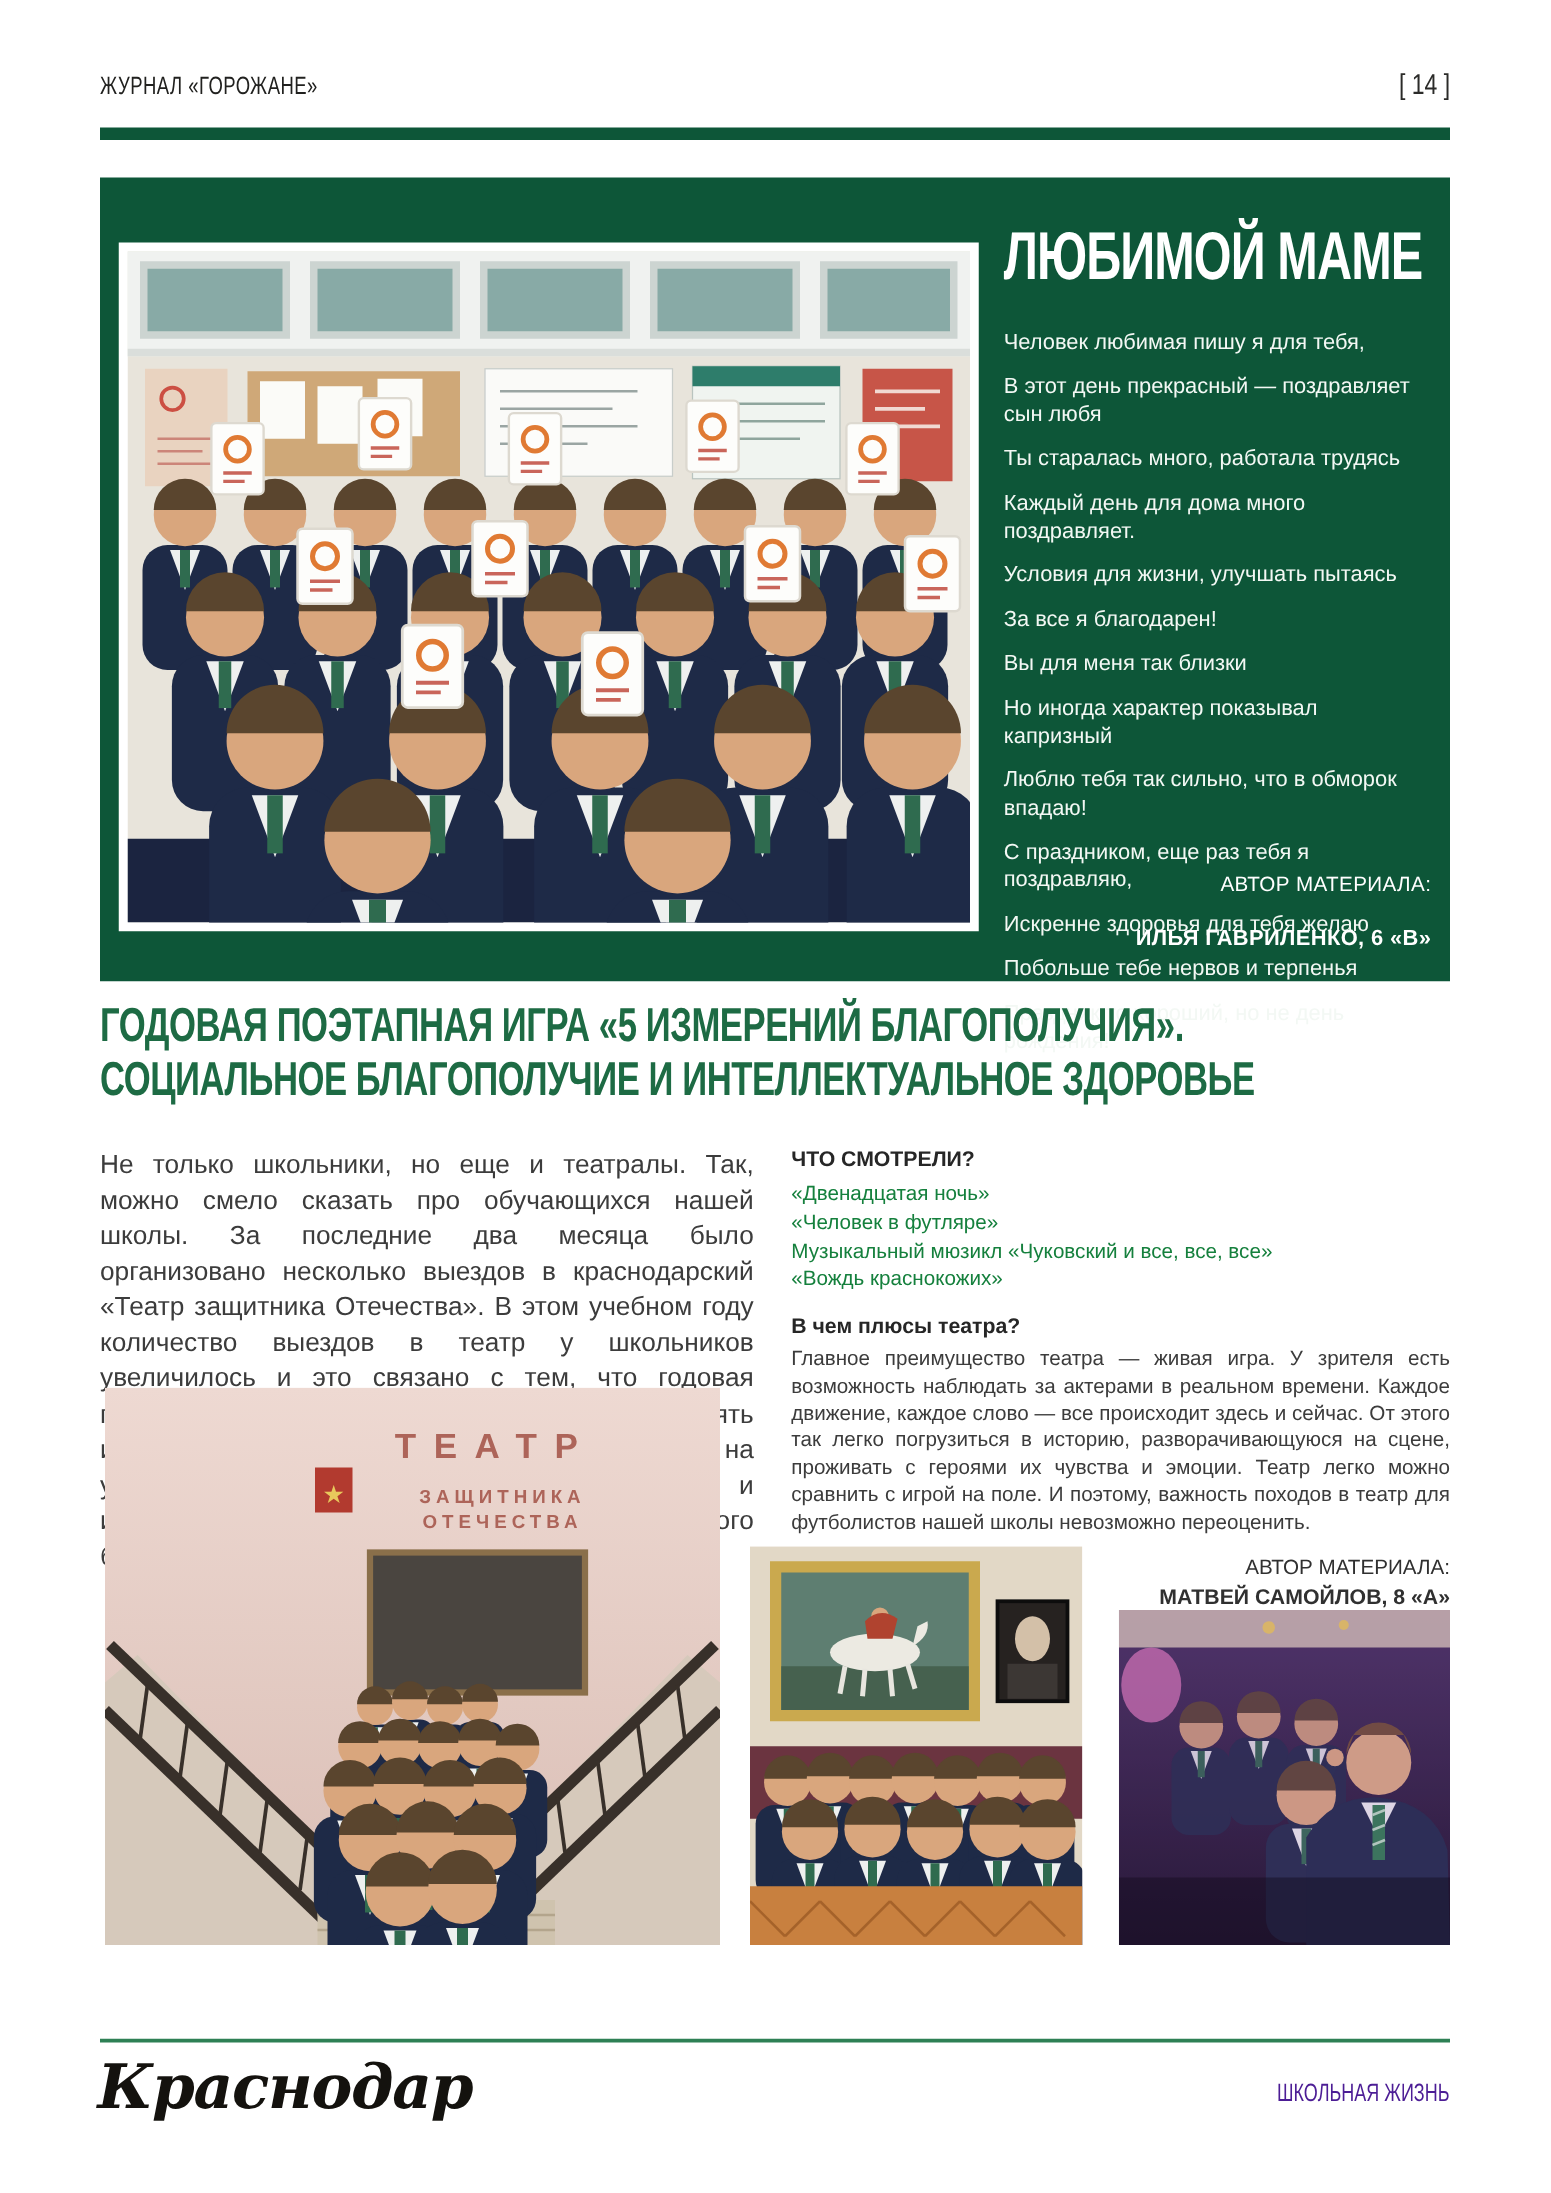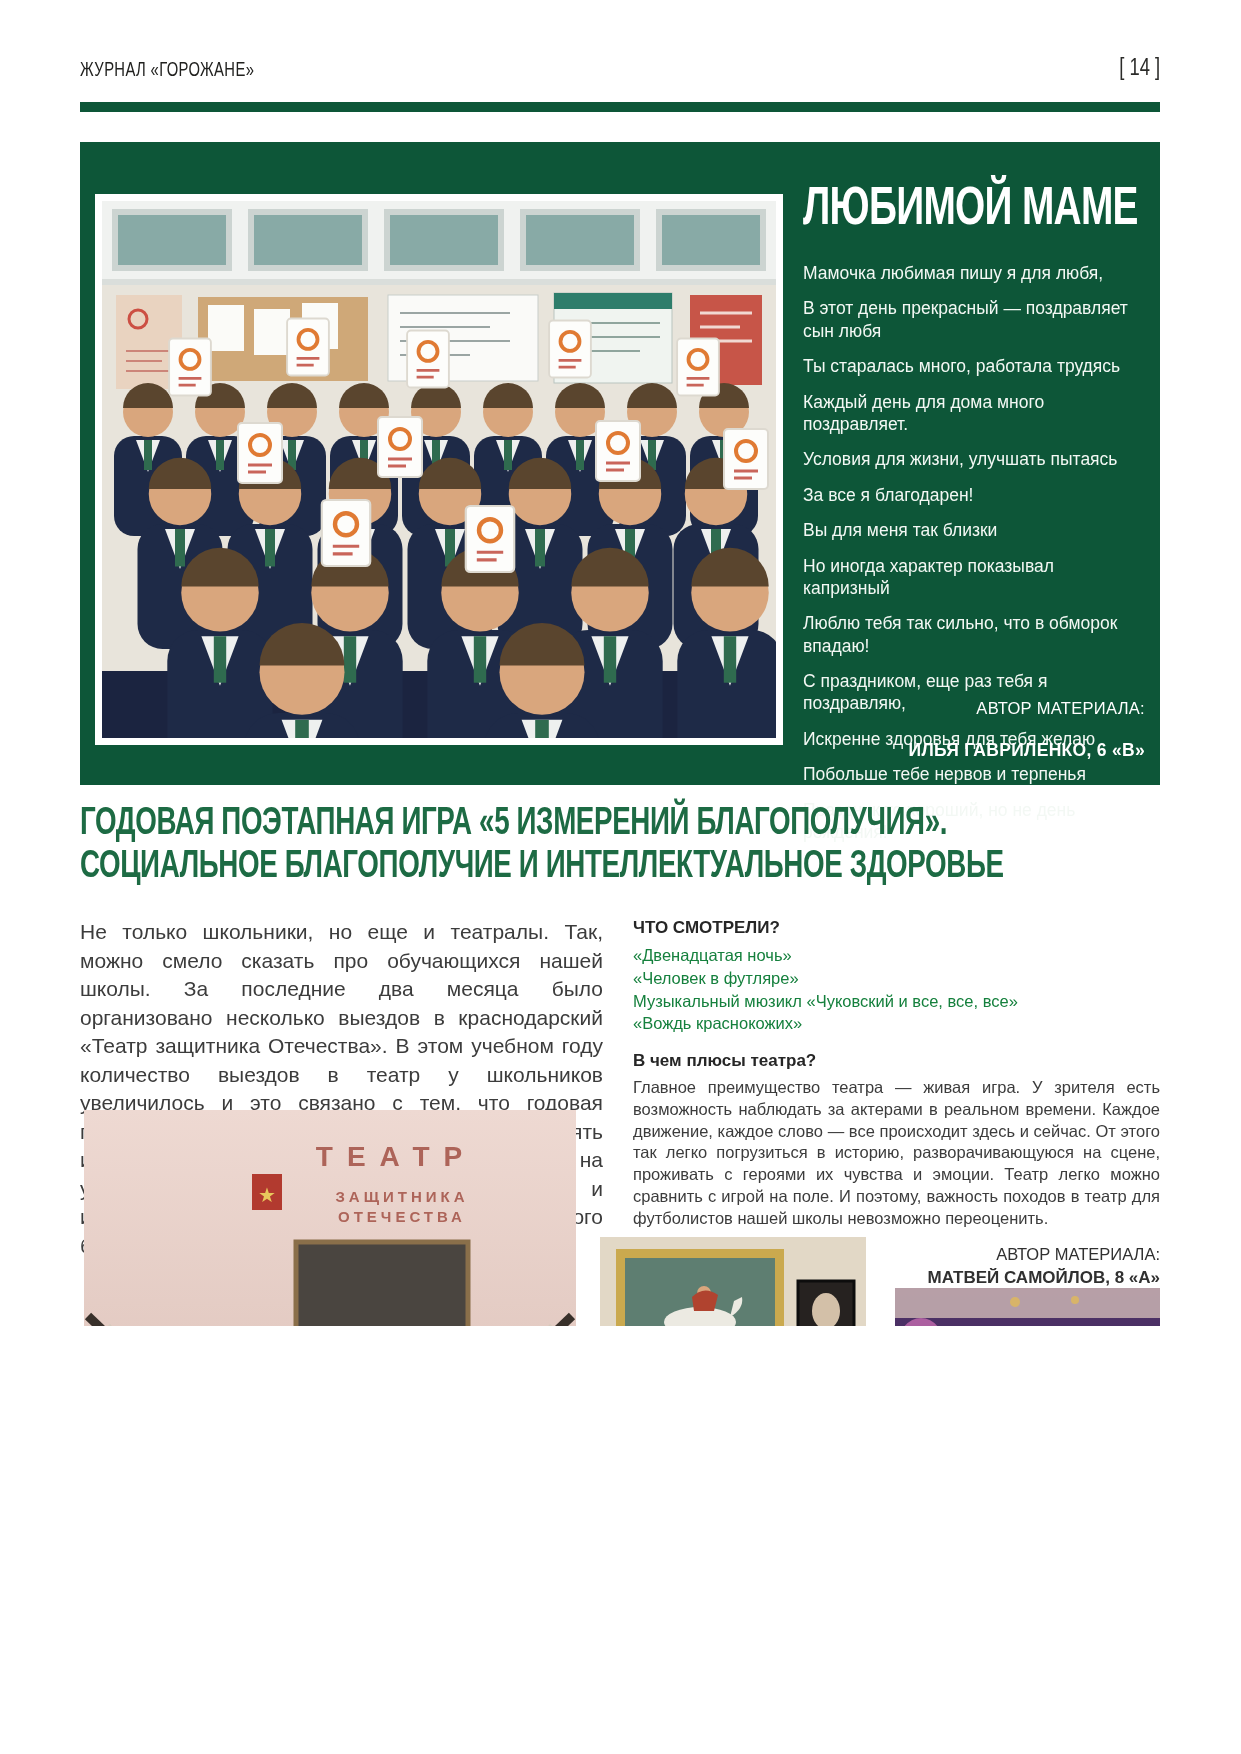--- a/index.html
+++ b/index.html
@@ -1,17 +1,17 @@
 <!DOCTYPE html>
 <html lang="ru"><head>
 <meta charset="utf-8">
 <style>
   html,body{margin:0;padding:0;background:#ffffff;}
   .page{
-    position:relative;width:1241px;height:1326px;margin:0 auto;background:#fff;
+    position:relative;width:1241px;height:1754px;margin:0 auto;background:#fff;
     font-family:"Liberation Sans","DejaVu Sans",sans-serif;color:#3b3b3b;overflow:hidden;
   }
   
   .cxl{display:inline-block;transform-origin:0 50%;}
   .cxr{display:inline-block;transform-origin:100% 50%;}
 
   
   .hdr-mag{position:absolute;left:80px;top:58px;font-size:20px;letter-spacing:.5px;color:#21211f;font-weight:500;}
   .hdr-mag .cxl{transform:scaleX(.74);}
   .hdr-num{position:absolute;right:81px;top:54px;font-size:23px;color:#2b2b29;font-weight:500;}
@@ -155,21 +155,21 @@
             <use href="#cardA" transform="translate(516,250) scale(2)"></use>
             <use href="#cardA" transform="translate(644,258) scale(2)"></use>
           <use href="#cardA" transform="translate(244,332) scale(2.2)"></use>
             <use href="#cardA" transform="translate(388,338) scale(2.2)"></use>
         </g>
       </svg>
     </div>
 
     <div class="poem-col">
       <h1 class="poem-title"><span class="cxl">ЛЮБИМОЙ МАМЕ</span></h1>
-      <p>Мамочка любимая пишу я для любя,</p>
+      <p>Человек любимая пишу я для тебя,</p>
       <p>В этот день прекрасный — поздравляет сын любя</p>
       <p>Ты старалась много, работала трудясь</p>
       <p>Каждый день для дома много поздравляет.</p>
       <p>Условия для жизни, улучшать пытаясь</p>
       <p>За все я благодарен!</p>
       <p>Вы для меня так близки</p>
       <p>Но иногда характер показывал капризный</p>
       <p>Люблю тебя так сильно, что в обморок впадаю!</p>
       <p>С праздником, еще раз тебя я поздравляю,</p>
       <p>Искренне здоровья для тебя желаю</p>

